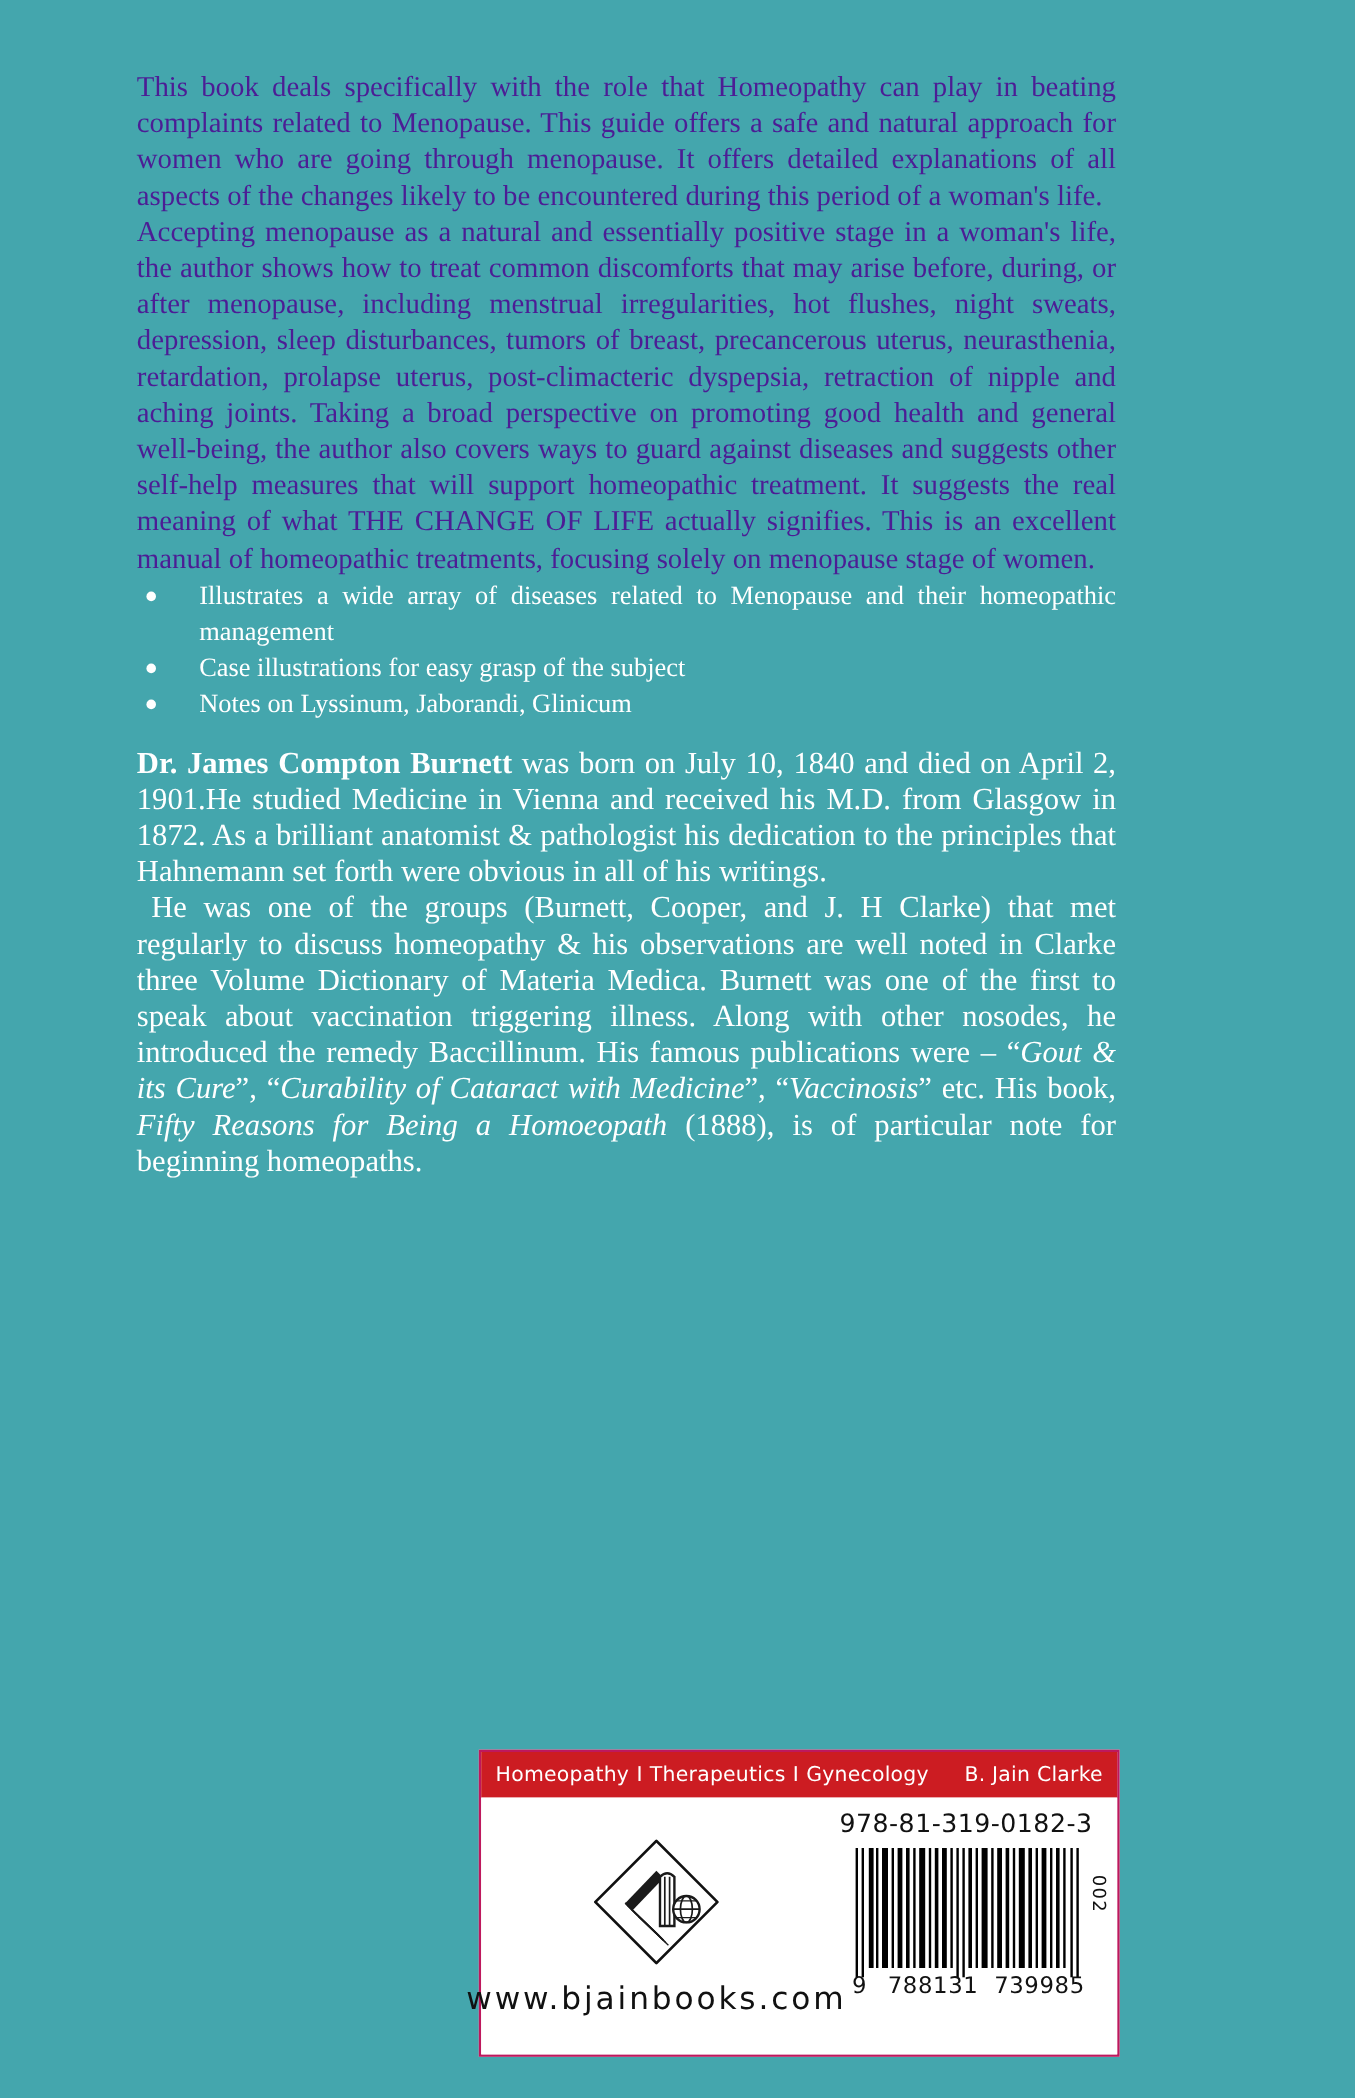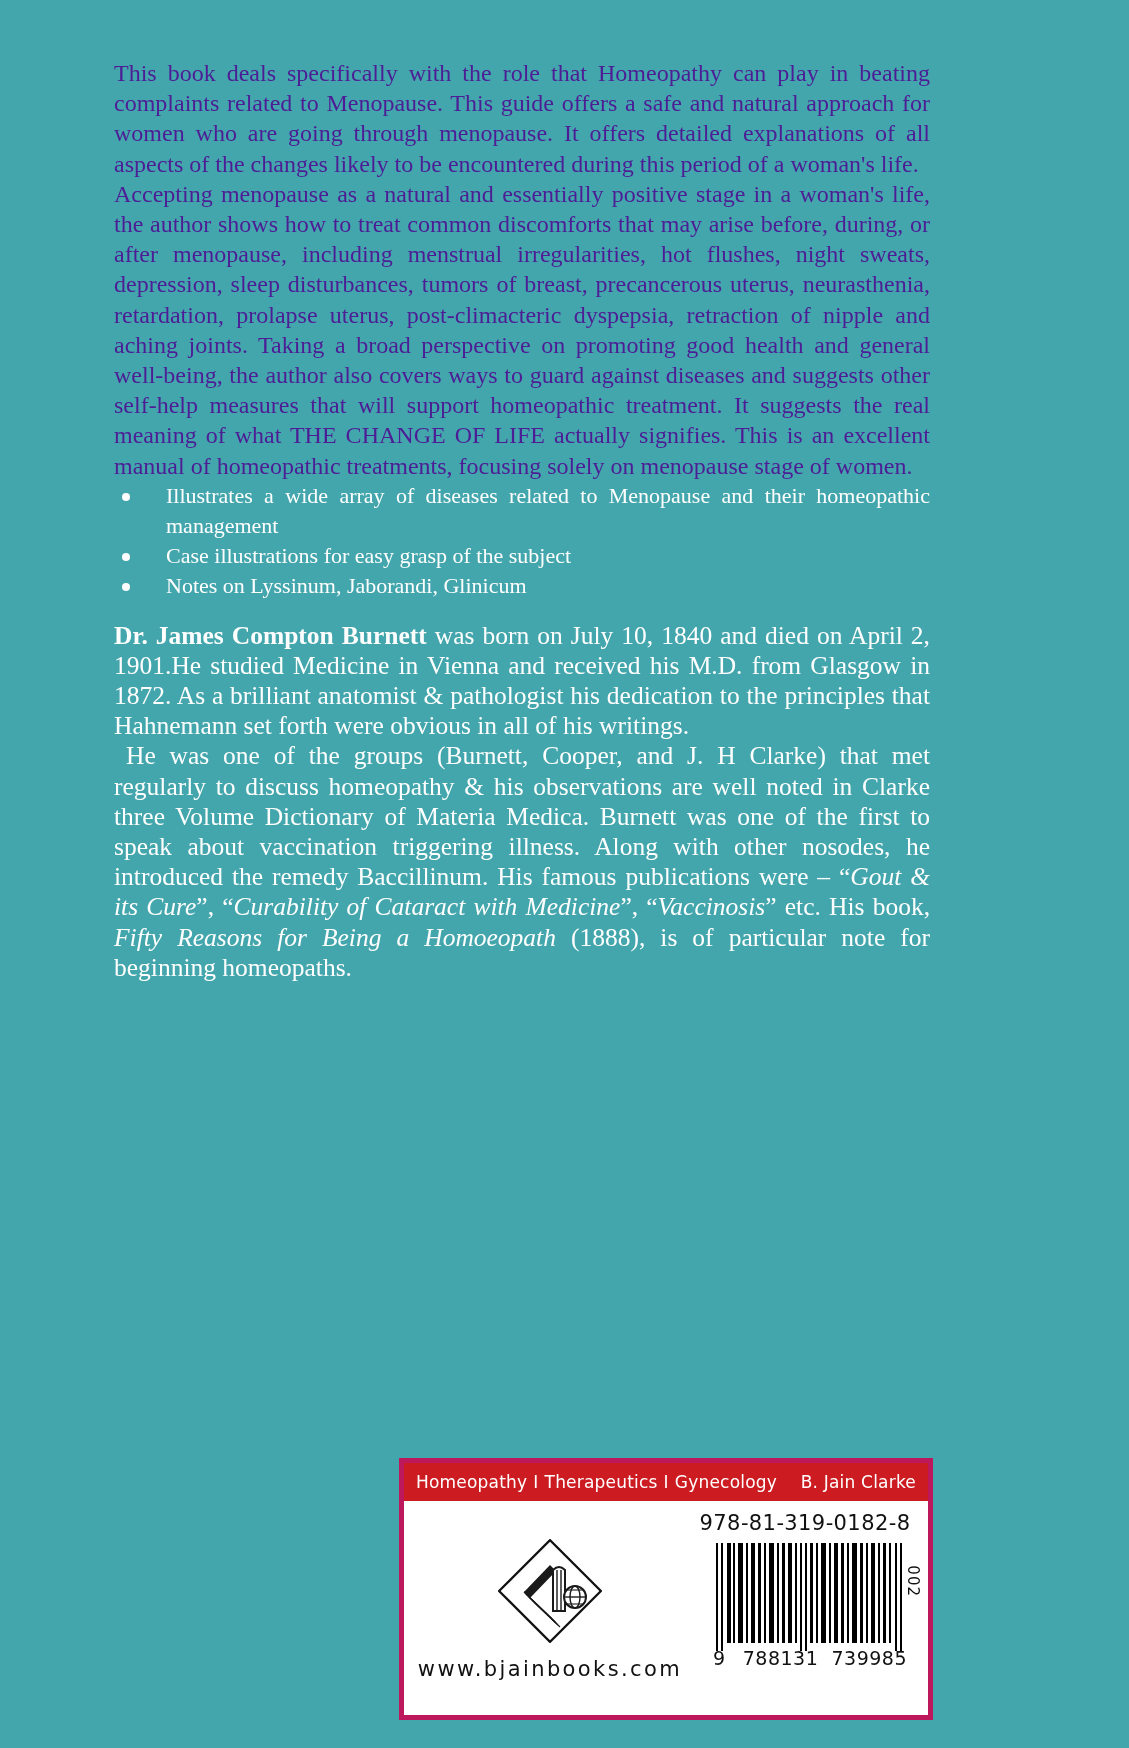--- a/index.html
+++ b/index.html
@@ -85,21 +85,21 @@
     text-indent: 12px;
   }
 
   
   .panel {
     position: absolute;
     left: 399px;
     top: 1458px;
     width: 534px;
     background: #ffffff;
-    border: 5px solid #be185d;
+    border: 2px solid #be185d;
     box-sizing: border-box;
   }
   .panel-bar {
     background: #cc1c22;
     height: 38px;
     display: flex;
     align-items: center;
     justify-content: space-between;
     padding: 0 12px;
     box-sizing: border-box;
@@ -131,21 +131,21 @@
     box-sizing: border-box;
   }
   .logo-mark {
     width: 104px;
     height: 104px;
     position: relative;
     margin-bottom: 14px;
   }
   .site {
     font-family: "DejaVu Sans", sans-serif;
-    font-size: 21px;
+    font-size: 26px;
     letter-spacing: 2.4px;
     color: #111111;
     white-space: nowrap;
   }
 
   .panel-right {
     flex: 1;
     position: relative;
     padding-top: 10px;
     box-sizing: border-box;
@@ -260,21 +260,21 @@
               <path d="M66 58 L88 58" stroke="#1a1a1a" stroke-width="1.4"></path>
               <path d="M68.5 51 L85.5 51" stroke="#1a1a1a" stroke-width="1.1"></path>
               <path d="M68.5 65 L85.5 65" stroke="#1a1a1a" stroke-width="1.1"></path>
             </g>
           </svg>
         </div>
         <div class="site">www.bjainbooks.com</div>
       </div>
 
       <div class="panel-right">
-        <div class="isbn-text">978-81-319-0182-8</div>
+        <div class="isbn-text">978-81-319-0182-3</div>
 
         <div class="barcode-wrap">
           <svg class="barcode" viewBox="0 0 196 108" preserveAspectRatio="none" aria-hidden="true">
             <rect x="0" y="0" width="196" height="108" fill="#ffffff"></rect>
             <g fill="#000000">
               <rect x="4" y="0" width="2" height="108"></rect>
               <rect x="9" y="0" width="2" height="108"></rect>
               <rect x="15" y="0" width="4" height="100"></rect>
               <rect x="21" y="0" width="2" height="100"></rect>
               <rect x="26" y="0" width="5" height="100"></rect>

